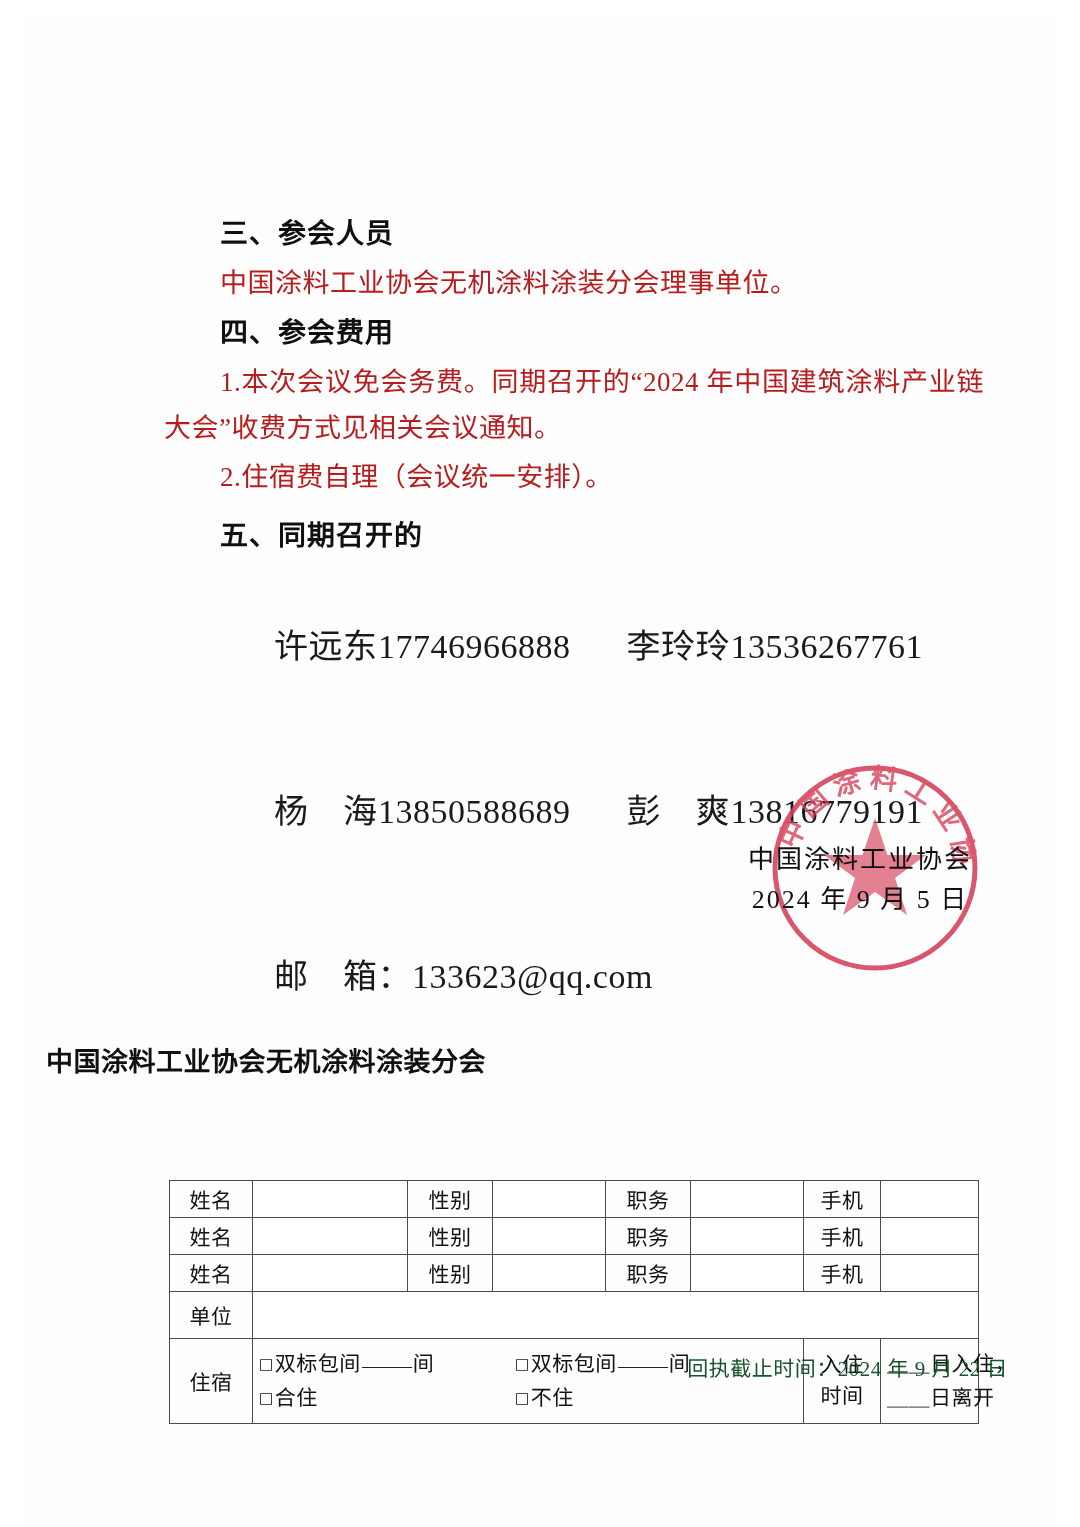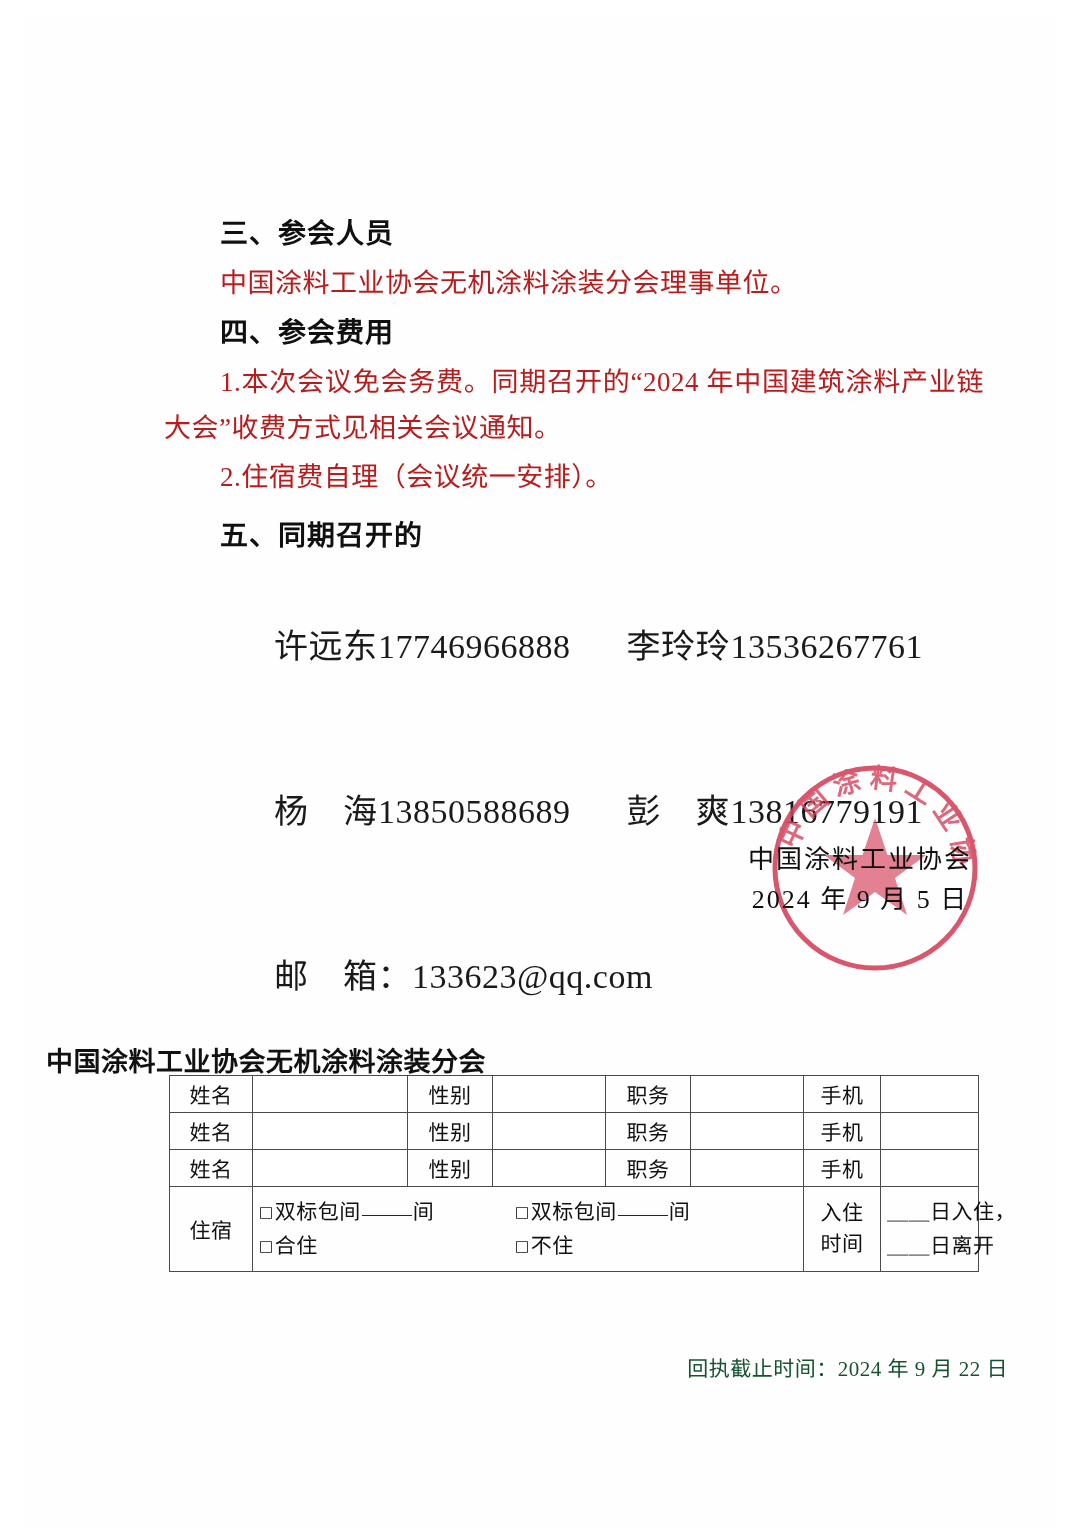--- a/index.html
+++ b/index.html
@@ -120,21 +120,21 @@
     font-size: 27px;
     line-height: 1.45;
     letter-spacing: 0.5px;
     color: #111111;
   }
 
   
   .receipt-table {
     position: absolute;
     left: 145px;
-    top: 1059px;
+    top: 1164px;
     width: 810px;
     border-collapse: collapse;
     table-layout: fixed;
   }
   .receipt-table td {
     border: 1px solid #4a4a4a;
     font-size: 21px;
     color: #111;
     padding: 0 6px;
     height: 36px;
@@ -297,20 +297,24 @@
         <td class="lbl c-lbl1">姓名</td>
         <td class="val c-val1"></td>
         <td class="lbl c-lbl2">性别</td>
         <td class="val c-val2"></td>
         <td class="lbl c-lbl3">职务</td>
         <td class="val c-val3"></td>
         <td class="lbl c-lbl4">手机</td>
         <td class="val c-val4"></td>
       </tr>
 
+      <tr class="unit-row">
+        <td class="lbl c-lbl1">单位</td>
+        <td class="val" colspan="7"></td>
+      </tr>
 
       <tr class="stay-row">
         <td class="lbl stay-lbl c-lbl1">住宿</td>
         <td class="stay-opts" colspan="5">
           <div class="opt-grid">
             <div class="opt col-a">
               <span class="cbx">□</span><span>双标包间</span><span class="blank-line"></span><span>间</span>
             </div>
             <div class="opt col-b">
               <span class="cbx">□</span><span>双标包间</span><span class="blank-line"></span><span>间</span>

